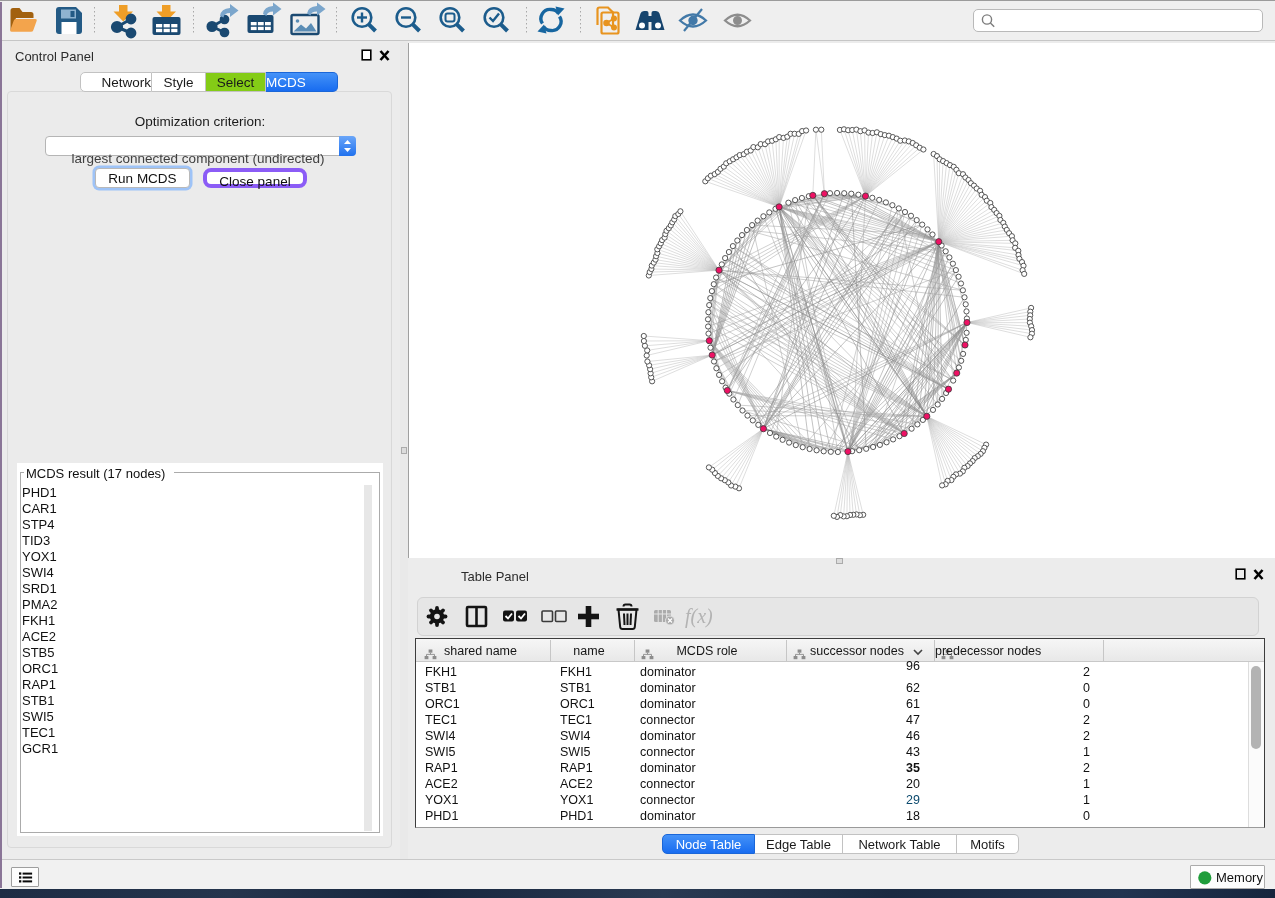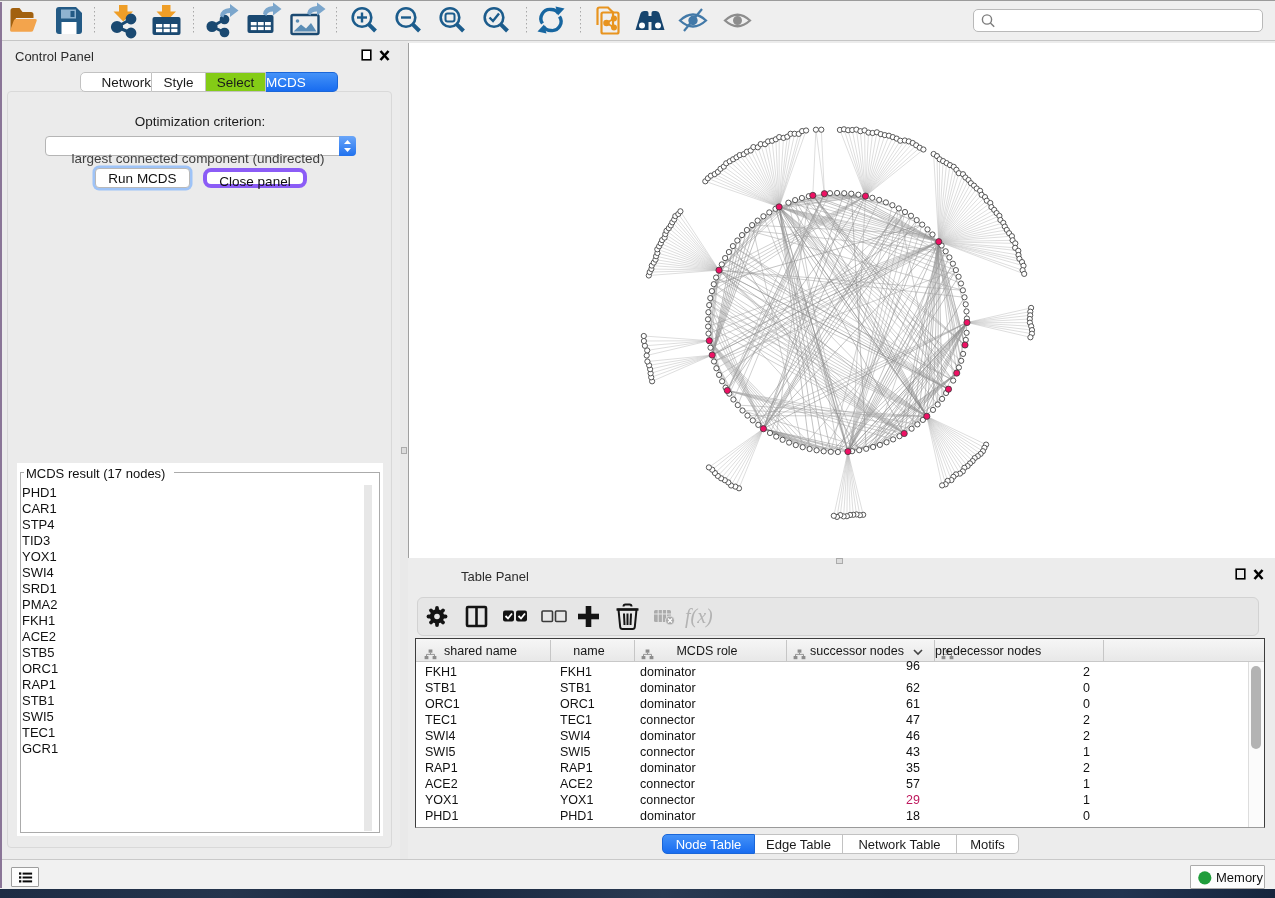--- a/index.html
+++ b/index.html
@@ -1121,31 +1121,31 @@
 <div class="abs" style="left:820px;top:727.5px;width:100px;text-align:right;font-size:12.5px;line-height:16px;color:#111;">46</div>
 <div class="abs" style="left:990px;top:727.5px;width:100px;text-align:right;font-size:12.5px;line-height:16px;color:#111;">2</div>
 <div class="abs" style="left:425px;top:743.5px;width:120px;font-size:12.5px;line-height:16px;color:#111;">SWI5</div>
 <div class="abs" style="left:560px;top:743.5px;width:70px;font-size:12.5px;line-height:16px;color:#111;">SWI5</div>
 <div class="abs" style="left:640px;top:743.5px;width:140px;font-size:12.5px;line-height:16px;color:#111;">connector</div>
 <div class="abs" style="left:820px;top:743.5px;width:100px;text-align:right;font-size:12.5px;line-height:16px;color:#111;">43</div>
 <div class="abs" style="left:990px;top:743.5px;width:100px;text-align:right;font-size:12.5px;line-height:16px;color:#111;">1</div>
 <div class="abs" style="left:425px;top:759.5px;width:120px;font-size:12.5px;line-height:16px;color:#111;">RAP1</div>
 <div class="abs" style="left:560px;top:759.5px;width:70px;font-size:12.5px;line-height:16px;color:#111;">RAP1</div>
 <div class="abs" style="left:640px;top:759.5px;width:140px;font-size:12.5px;line-height:16px;color:#111;">dominator</div>
-<div class="abs" style="left:820px;top:759.5px;width:100px;text-align:right;font-size:12.5px;line-height:16px;color:#111;">35</div>
+<div class="abs" style="left:820px;top:759.5px;width:100px;text-align:right;font-size:12.5px;line-height:16px;color:#111;font-weight:bold;">35</div>
 <div class="abs" style="left:990px;top:759.5px;width:100px;text-align:right;font-size:12.5px;line-height:16px;color:#111;">2</div>
 <div class="abs" style="left:425px;top:775.5px;width:120px;font-size:12.5px;line-height:16px;color:#111;">ACE2</div>
 <div class="abs" style="left:560px;top:775.5px;width:70px;font-size:12.5px;line-height:16px;color:#111;">ACE2</div>
 <div class="abs" style="left:640px;top:775.5px;width:140px;font-size:12.5px;line-height:16px;color:#111;">connector</div>
-<div class="abs" style="left:820px;top:775.5px;width:100px;text-align:right;font-size:12.5px;line-height:16px;color:#111;">57</div>
+<div class="abs" style="left:820px;top:775.5px;width:100px;text-align:right;font-size:12.5px;line-height:16px;color:#111;">20</div>
 <div class="abs" style="left:990px;top:775.5px;width:100px;text-align:right;font-size:12.5px;line-height:16px;color:#111;">1</div>
 <div class="abs" style="left:425px;top:791.5px;width:120px;font-size:12.5px;line-height:16px;color:#111;">YOX1</div>
 <div class="abs" style="left:560px;top:791.5px;width:70px;font-size:12.5px;line-height:16px;color:#111;">YOX1</div>
 <div class="abs" style="left:640px;top:791.5px;width:140px;font-size:12.5px;line-height:16px;color:#111;">connector</div>
-<div class="abs" style="left:820px;top:791.5px;width:100px;text-align:right;font-size:12.5px;line-height:16px;color:#be185d;">29</div>
+<div class="abs" style="left:820px;top:791.5px;width:100px;text-align:right;font-size:12.5px;line-height:16px;color:#0c4a6e;">29</div>
 <div class="abs" style="left:990px;top:791.5px;width:100px;text-align:right;font-size:12.5px;line-height:16px;color:#111;">1</div>
 <div class="abs" style="left:425px;top:807.5px;width:120px;font-size:12.5px;line-height:16px;color:#111;">PHD1</div>
 <div class="abs" style="left:560px;top:807.5px;width:70px;font-size:12.5px;line-height:16px;color:#111;">PHD1</div>
 <div class="abs" style="left:640px;top:807.5px;width:140px;font-size:12.5px;line-height:16px;color:#111;">dominator</div>
 <div class="abs" style="left:820px;top:807.5px;width:100px;text-align:right;font-size:12.5px;line-height:16px;color:#111;">18</div>
 <div class="abs" style="left:990px;top:807.5px;width:100px;text-align:right;font-size:12.5px;line-height:16px;color:#111;">0</div>
 <div class="abs" style="left:1248px;top:662px;width:16px;height:165px;background:#fbfbfb;border-left:1px solid #ddd;"></div>
 <div class="abs" style="left:1250.5px;top:666px;width:10px;height:83px;background:#b3b3b3;border-radius:5px;"></div>
 
 <div class="abs" style="left:662px;top:834px;width:357px;height:20px;font-size:13px;">

